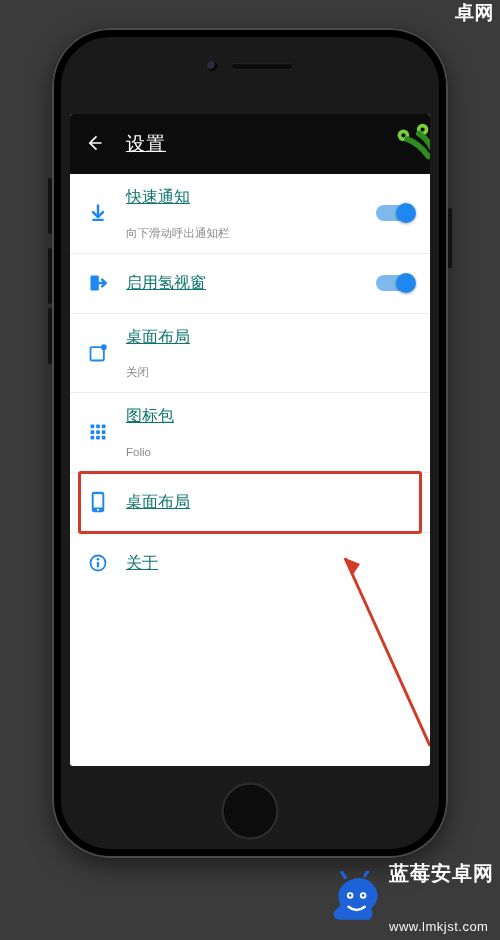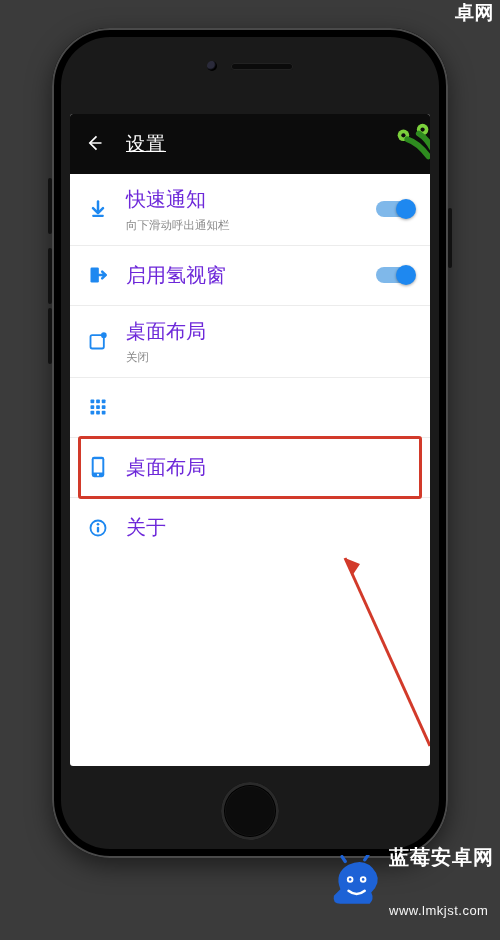--- a/index.html
+++ b/index.html
@@ -80,22 +80,22 @@
     border-bottom:1px solid #ececec;
     min-height:60px;
     position:relative;
   }
   .item .icon {
     width:28px; flex:0 0 28px;
     display:flex; align-items:center; justify-content:center;
   }
   .item .icon svg { display:block; }
   .item .txt { flex:1 1 auto; padding-left:14px; }
-  .item .title { font-size:20px; color:#6d28d9; line-height:1.35; }
-  .item .sub   { font-size:11.5px; color:#8a8a8a; margin-top:5px; line-height:1.3; }
+  .item .title { font-size:16px; color:#0f766e; line-height:1.35;text-decoration:underline; }
+  .item .sub   { font-size:11.5px; color:#8a8a8a; margin-top:18px; line-height:1.3; }
   .item .ctrl  { flex:0 0 auto; margin-left:8px; }
 
   
   .switch {
     width:38px; height:16px; border-radius:10px; position:relative;
   }
   .switch .knob {
     position:absolute; top:50%; transform:translateY(-50%);
     width:20px; height:20px; border-radius:50%;
     background:#fff; box-shadow:0 1px 3px rgba(0,0,0,.4);
@@ -112,21 +112,21 @@
     pointer-events:none;
   }
 
   
   .red-arrow {
     position:absolute; pointer-events:none;
   }
 
   
   .watermark {
-    position:absolute; right:6px; bottom:22px;
+    position:absolute; right:6px; bottom:6px;
     display:flex; align-items:center; gap:8px;
     color:#fff;
   }
   .wm-badge {
     width:52px; height:52px; position:relative;
   }
   .wm-badge svg { width:100%; height:100%; display:block; }
   .wm-text .l1 { font-size:20px; font-weight:700; letter-spacing:1px; }
   .wm-text .l2 { font-size:13px; opacity:.95; letter-spacing:.5px;margin-top:32px; }
 
@@ -232,20 +232,24 @@
               <rect x="17" y="2" width="5" height="5" rx="1"></rect>
               <rect x="2" y="9.5" width="5" height="5" rx="1"></rect>
               <rect x="9.5" y="9.5" width="5" height="5" rx="1"></rect>
               <rect x="17" y="9.5" width="5" height="5" rx="1"></rect>
               <rect x="2" y="17" width="5" height="5" rx="1"></rect>
               <rect x="9.5" y="17" width="5" height="5" rx="1"></rect>
               <rect x="17" y="17" width="5" height="5" rx="1"></rect>
             </g>
           </svg>
         </span>
+        <div class="txt">
+          <div class="title">图标包</div>
+          <div class="sub">Folio</div>
+        </div>
       </div>
 
       <div class="item">
         <span class="icon">
           <svg width="16" height="22" viewBox="0 0 20 28">
             <rect x="2" y="1" width="16" height="26" rx="3" fill="#1e88f0"></rect>
             <rect x="4.5" y="4" width="11" height="17" fill="#fff"></rect>
             <circle cx="10" cy="24" r="1.4" fill="#fff"></circle>
           </svg>
         </span>

